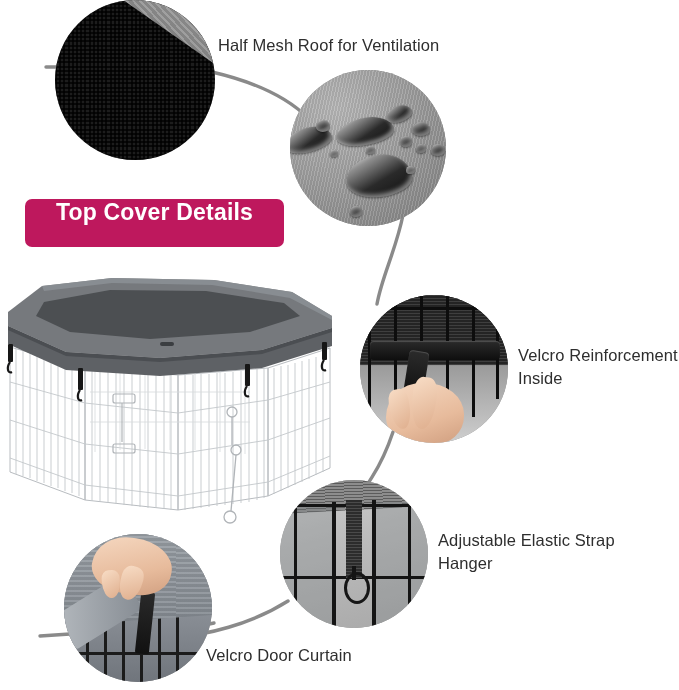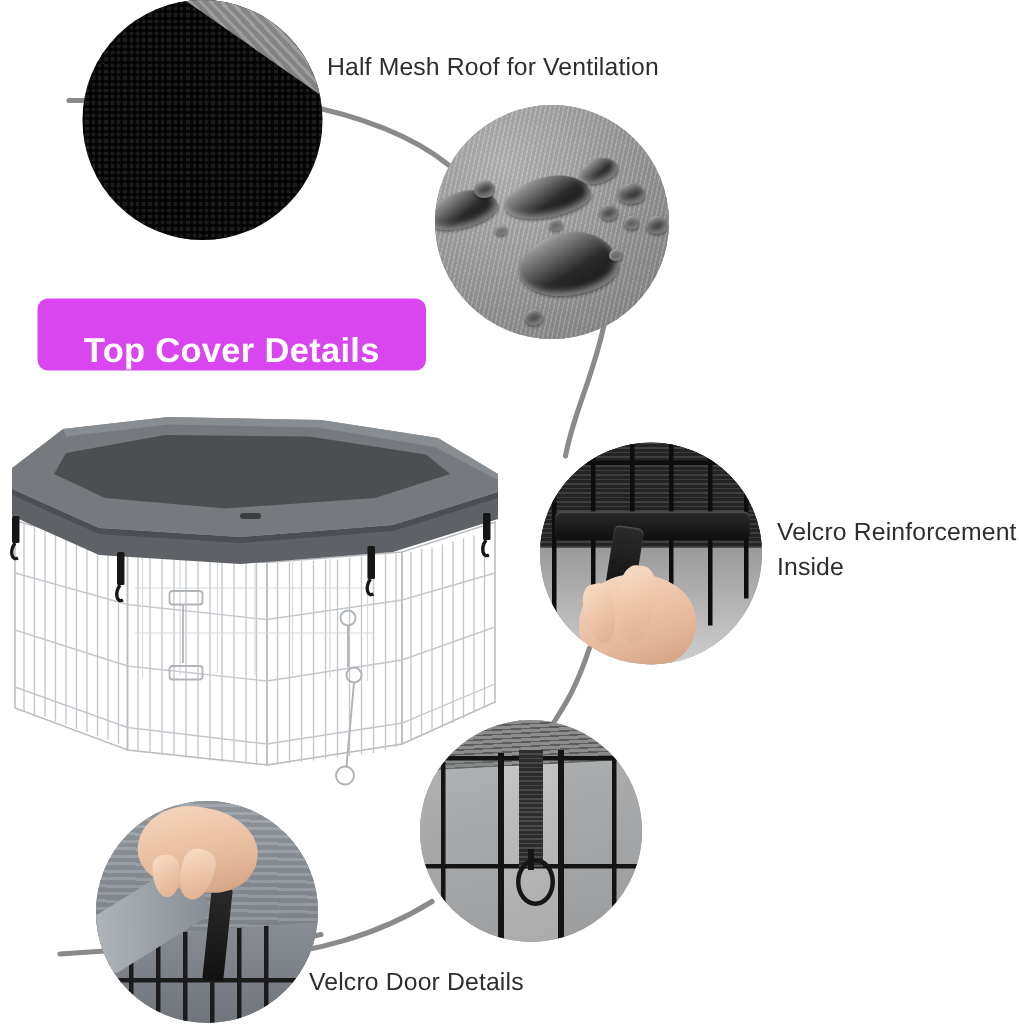--- a/index.html
+++ b/index.html
@@ -34,24 +34,24 @@
     position: absolute;
     color: #2e2e2e;
     font-size: 16.5px;
     line-height: 23px;
     font-family: "Liberation Sans", sans-serif;
     white-space: pre-line;
     letter-spacing: 0.1px;
   }
   .badge {
     position: absolute;
-    background: #d946ef;
+    background: #be185d;
     border-radius: 7px;
     display: flex;
-    align-items: flex-end;
+    align-items: flex-start;
     justify-content: center;
   }
   .badge-text {
     color: #ffffff;
     font-size: 23px;
     font-weight: bold;
     letter-spacing: 0.2px;
     font-family: "Liberation Sans", sans-serif;
   }
 
@@ -291,20 +291,22 @@
     <div class="es-bar" style="left:92px; top:20px; width:4px; height:128px;"></div>
     <div class="es-bar" style="left:128px;top:26px; width:3px; height:116px;"></div>
 
     <div class="es-bar" style="left:0; top:96px;  width:148px; height:3px;"></div>
     <div class="es-bar" style="left:0; top:24px;  width:148px; height:3px;"></div>
 
     <div class="es-strap" style="left:66px; top:20px; width:16px; height:78px;"></div>
     <div class="es-hook" style="left:64px; top:92px; width:20px; height:26px;"></div>
     <div class="es-bar" style="left:72px; top:86px; width:4px; height:14px;"></div>
   </div>
+  <div class="label" style="left:438px; top:529px; width:220px;">Adjustable Elastic Strap
+Hanger</div>
 
   <div class="callout" style="left:64px; top:534px; width:148px; height:148px;">
     <div class="dc-fill"></div>
 
     <div class="dc-wire" style="left:22px; top:78px; width:2.5px; height:70px;"></div>
     <div class="dc-wire" style="left:40px; top:74px; width:2.5px; height:74px;"></div>
     <div class="dc-wire" style="left:58px; top:72px; width:2.5px; height:76px;"></div>
     <div class="dc-wire" style="left:76px; top:72px; width:2.5px; height:76px;"></div>
     <div class="dc-wire" style="left:94px; top:74px; width:2.5px; height:74px;"></div>
     <div class="dc-wire" style="left:112px;top:80px; width:2.5px; height:68px;"></div>
@@ -313,21 +315,21 @@
     <div class="dc-cover"></div>
 
     <div class="dc-flap" style="left:-4px; top:58px; width:78px; height:40px;"></div>
 
     <div class="dc-strip" style="left:74px; top:58px; width:14px; height:62px; transform:rotate(6deg);"></div>
 
     <div class="hand" style="left:28px; top:4px; width:80px; height:56px; transform:rotate(8deg);"></div>
     <div class="finger" style="left:56px; top:32px; width:22px; height:34px; transform:rotate(16deg);"></div>
     <div class="finger" style="left:38px; top:36px; width:18px; height:28px; transform:rotate(-4deg);"></div>
   </div>
-  <div class="label" style="left:206px; top:644px; width:220px;">Velcro Door Details</div>
+  <div class="label" style="left:206px; top:644px; width:220px;">Velcro Door Curtain</div>
 
   <svg class="product" style="left:0px; top:272px;" width="350" height="270" viewBox="0 0 350 270">
 
     <g stroke="#b8bcc0" stroke-width="1" fill="none">
 
       <path d="M10,75 L10,200 L85,228 L85,96 Z"></path>
       <path d="M85,96 L85,228 L178,238 L178,103 Z"></path>
       <path d="M178,103 L178,238 L268,224 L268,96 Z"></path>
       <path d="M268,96 L268,224 L330,196 L330,76 Z"></path>
 

